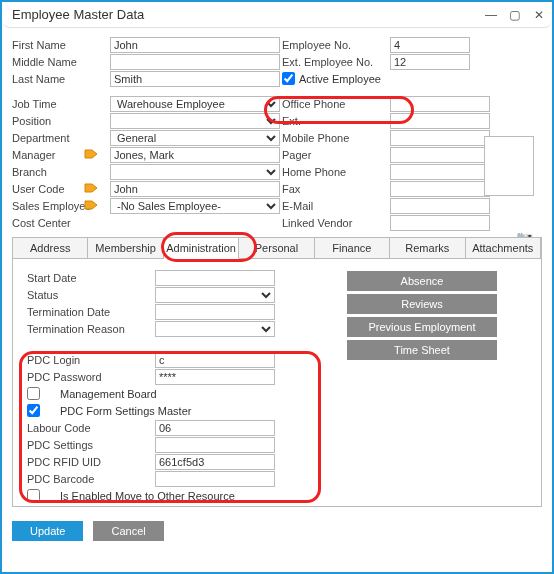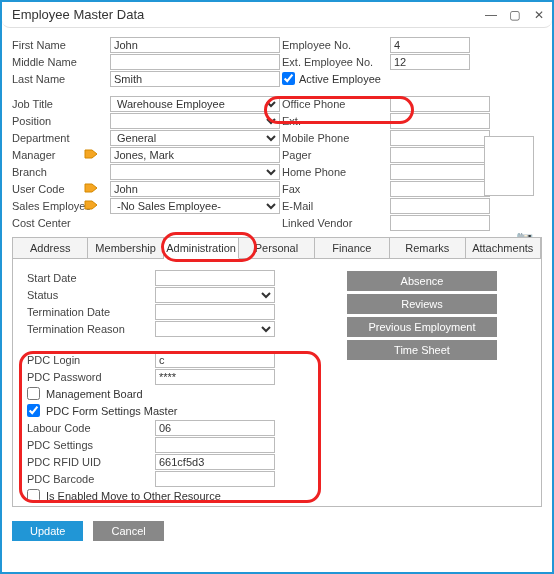--- a/index.html
+++ b/index.html
@@ -81,21 +81,21 @@
     display: flex; gap: 20px; position: relative; height: 248px;
   }
   .tab-left { width: 300px; }
   .tab-right { flex:1; display:flex; flex-direction:column; gap:3px; padding-top:2px;}
   .admin-btn {
     height: 20px; background: #888; color: #fff; border: none;
     font-size: 11px; cursor: pointer; width: 150px;
   }
   .tab-left .row-label { width: 120px; }
   .tab-left .row-input input, .tab-left .row-input select { width: 120px; }
-  .checkbox-row { display:flex; align-items:center; height:17px; gap:6px; }
+  .checkbox-row { display:flex; align-items:center; height:17px; gap:20px; }
   .checkbox-row input { margin-left: 10px; }
   .rounded-mark {
     position:absolute; border:3px solid #e22; border-radius:14px; pointer-events:none;
   }
   .pdc-rounded { left:6px; top:92px; width:302px; height:152px; }
   .footer { padding: 8px 10px; display:flex; gap:10px; }
   .btn {
     height: 20px; padding: 0 18px; font-size: 11px; border: none; cursor: pointer; color: #fff;
   }
   .btn-primary { background: #2196d6; }
@@ -126,21 +126,21 @@
         <div class="row">
             <div class="row-label">Middle Name</div>
             <div class="row-input"><input type="text" value="" style=""></div>
           </div>
         <div class="row">
             <div class="row-label">Last Name</div>
             <div class="row-input"><input type="text" value="Smith" style=""></div>
           </div>
         <div class="row" style="height:8px"></div>
         <div class="row">
-            <div class="row-label">Job Title</div>
+            <div class="row-label">Job Time</div>
             <div class="row-input"><select><option>Warehouse Employee</option></select></div>
           </div>
         <div class="row">
             <div class="row-label">Position</div>
             <div class="row-input"><select><option></option></select></div>
           </div>
         <div class="row">
             <div class="row-label">Department</div>
             <div class="row-input"><select><option>General</option></select></div>
           </div>

